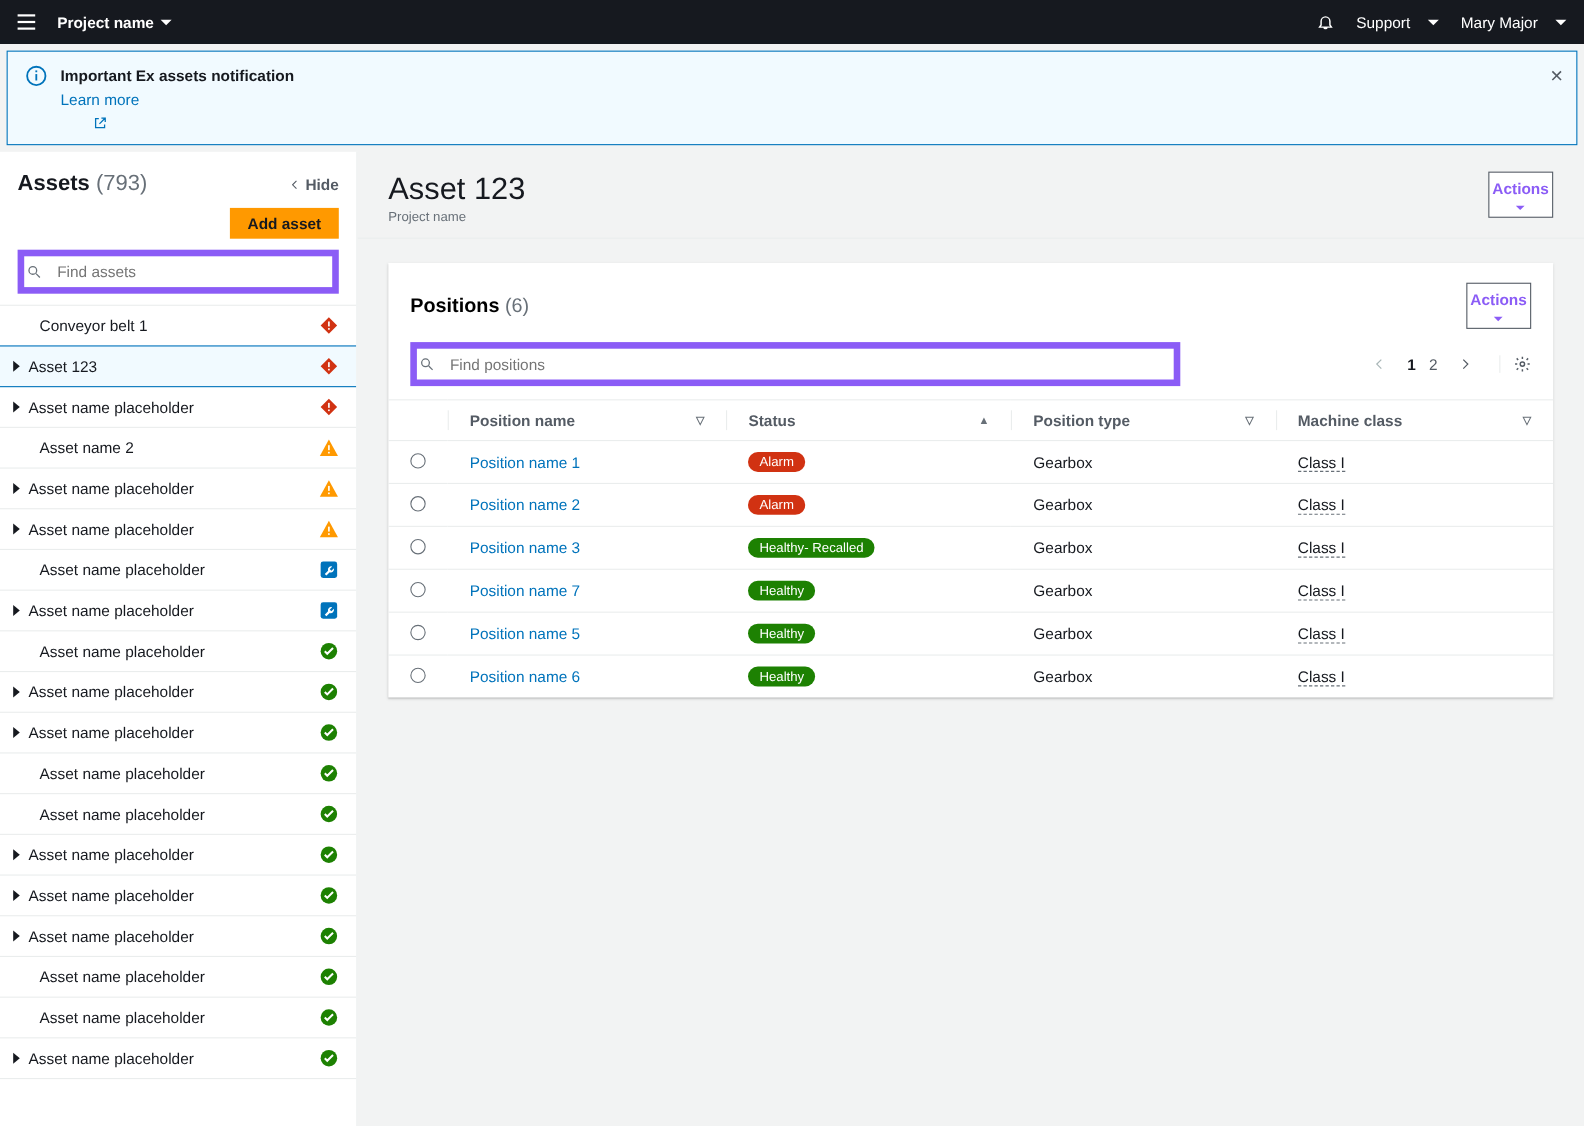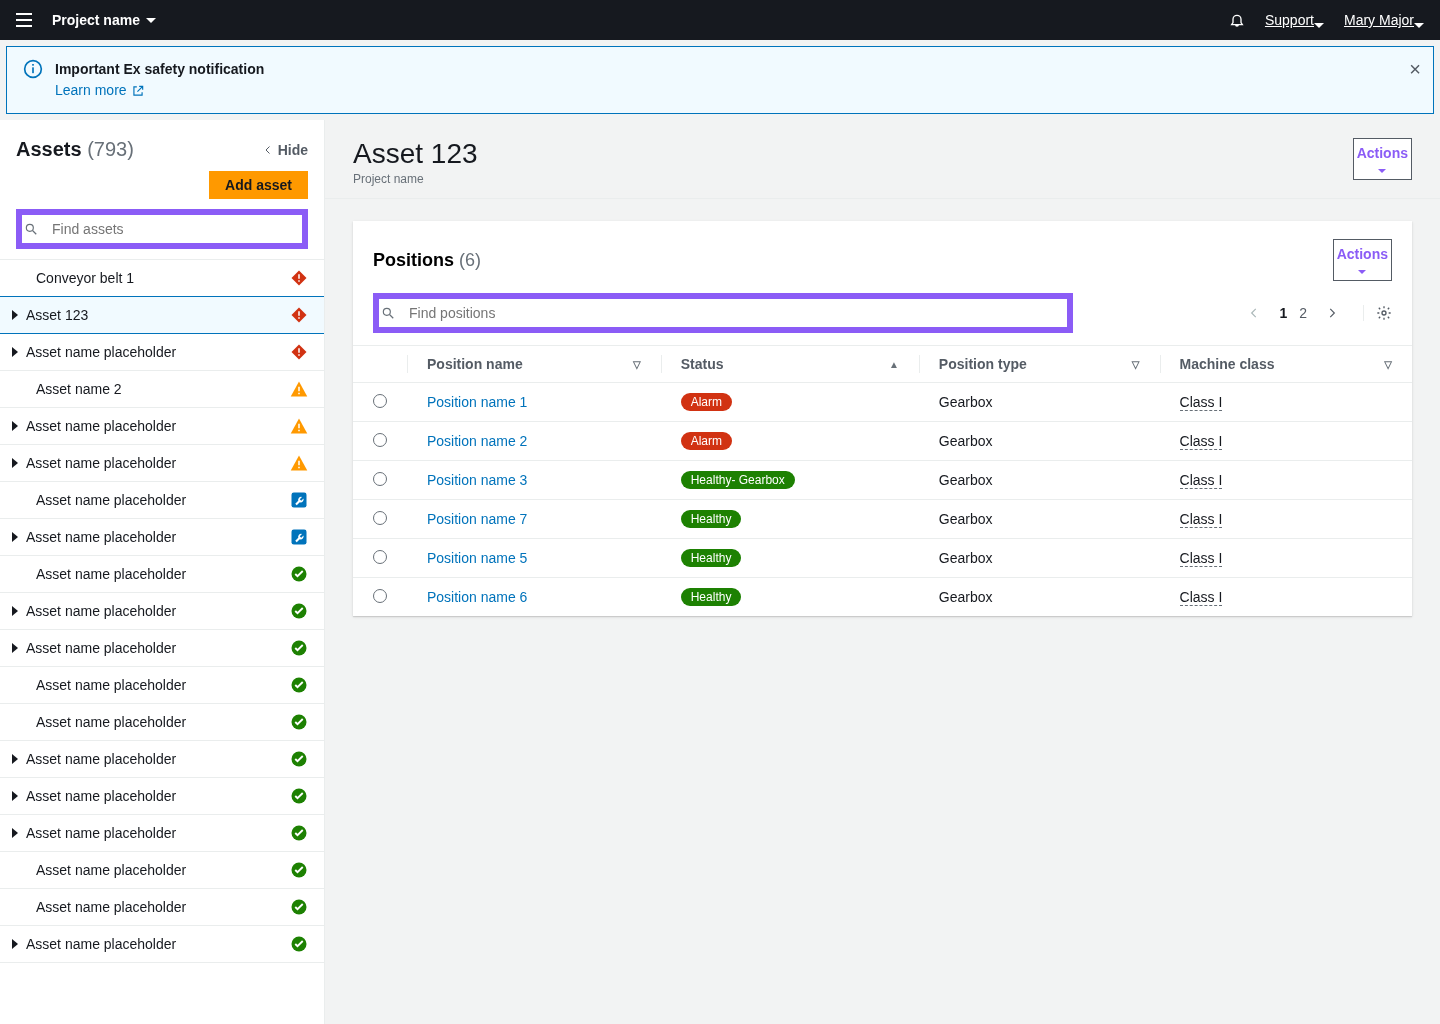--- a/index.html
+++ b/index.html
@@ -2,30 +2,30 @@
 <html><head>
 <meta charset="utf-8">
 <style>
 * { box-sizing: border-box; margin: 0; padding: 0; font-family: "Amazon Ember", "Helvetica Neue", Arial, sans-serif; }
 html, body { height: 100%; background: #f2f3f3; }
 .topnav { background: #16191f; color: #fff; height: 40px; display: flex; align-items: center; padding: 0 16px; gap: 20px; }
 .hamburger { width:16px; height:14px; display:flex; flex-direction:column; justify-content:space-between; cursor:pointer; }
 .hamburger span { background:#fff; height:2px; width:100%; }
 .topnav-title { font-weight:700; font-size:14px; display:flex; align-items:center; gap:6px;}
 .topnav-spacer { flex:1; }
-.topnav-link { font-size:14px; display:flex; align-items:flex-end; gap:0; cursor:pointer;text-decoration:underline; }
+.topnav-link { font-size:14px; display:flex; align-items:center; gap:16px; cursor:pointer; }
 .caret-down { width:0; height:0; border-left:5px solid transparent; border-right:5px solid transparent; border-top:5px solid currentColor; }
 .caret-down-sm { width:0; height:0; border-left:4px solid transparent; border-right:4px solid transparent; border-top:4px solid currentColor; }
 .bell { width:16px; height:16px; }
 
 .flash { margin:6px; border:1px solid #0073bb; background:#f1faff; padding:12px 16px; display:flex; align-items:flex-start; gap:12px; position:relative; }
 .flash-icon { color:#0073bb; flex-shrink:0; width:20px; height:20px; }
 .flash-body { font-size:14px; color:#16191f; line-height:1.5; }
 .flash-title { font-weight:700; }
-.flash-link { color:#0073bb; text-decoration:none; display:inline-flex; align-items:center; gap:4px;}
+.flash-link { color:#0073bb; text-decoration:none; display:inline-flex; align-items:center; gap:4px;flex-direction:column;}
 .flash-close { position:absolute; right:12px; top:12px; cursor:pointer; color:#545b64; font-size:20px; line-height:1; }
 
 .layout { display:flex; height: calc(100% - 40px - 72px); }
 .sidebar { width:325px; background:#fff; display:flex; flex-direction:column; border-right:1px solid #eaeded; overflow: hidden; }
 .sidebar-header { padding:18px 16px 10px 16px; display:flex; align-items:center; }
 .sidebar-title { font-size:20px; font-weight:700; color:#16191f; }
 .sidebar-count { color:#687078; font-weight:400; }
 .sidebar-hide { margin-left:auto; color:#545b64; font-weight:700; font-size:14px; display:flex; align-items:center; gap:4px; cursor:pointer;}
 .add-asset-row { display:flex; justify-content:flex-end; padding: 0 16px 10px 16px;}
 .btn-primary { background:#ff9900; color:#16191f; border:none; font-weight:700; padding:6px 16px; font-size:14px; cursor:pointer; }
@@ -153,21 +153,21 @@
     <span>Mary Major</span>
     <span class="caret-down"></span>
   </div>
 </div>
 
 <div class="flash">
   <svg class="flash-icon">
       <use href="#i-info"></use>
     </svg>
   <div class="flash-body">
-    <div class="flash-title">Important Ex safety notification</div>
+    <div class="flash-title">Important Ex assets notification</div>
     <div>
       <a class="flash-link">
         <span>Learn more</span>
         <svg width="14" height="14">
             <use href="#i-ext"></use>
           </svg>
       </a>
     </div>
   </div>
   <div class="flash-close">×</div>
@@ -444,21 +444,21 @@
             <tr>
               <td><span class="radio"></span></td>
               <td><span class="link">Position name 2</span></td>
               <td><span class="badge alarm">Alarm</span></td>
               <td>Gearbox</td>
               <td><span class="dotted">Class I</span></td>
             </tr>
             <tr>
               <td><span class="radio"></span></td>
               <td><span class="link">Position name 3</span></td>
-              <td><span class="badge healthy">Healthy- Gearbox</span></td>
+              <td><span class="badge healthy">Healthy- Recalled</span></td>
               <td>Gearbox</td>
               <td><span class="dotted">Class I</span></td>
             </tr>
             <tr>
               <td><span class="radio"></span></td>
               <td><span class="link">Position name 7</span></td>
               <td><span class="badge healthy">Healthy</span></td>
               <td>Gearbox</td>
               <td><span class="dotted">Class I</span></td>
             </tr>

